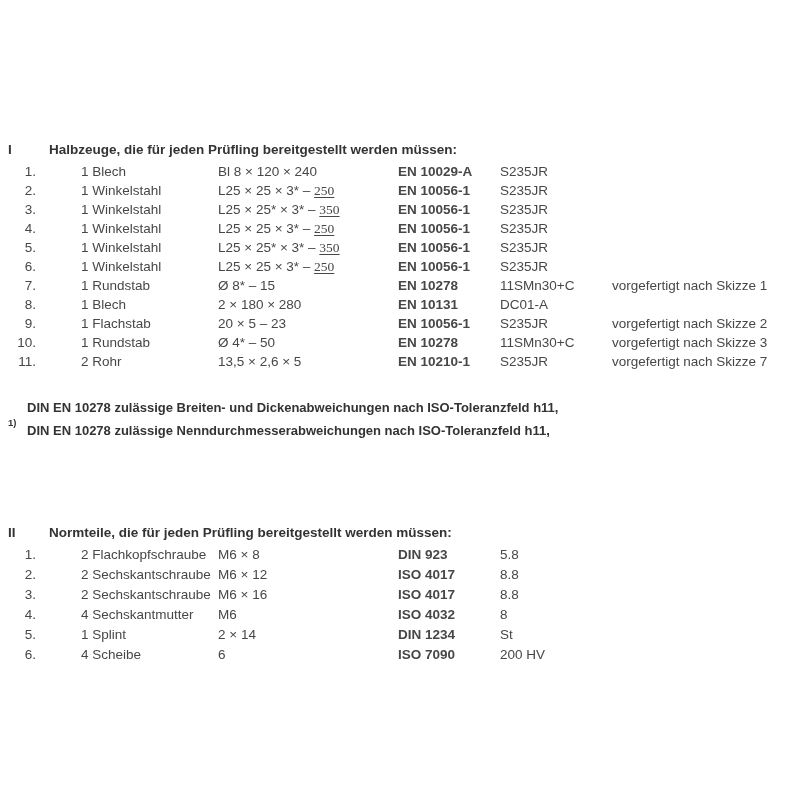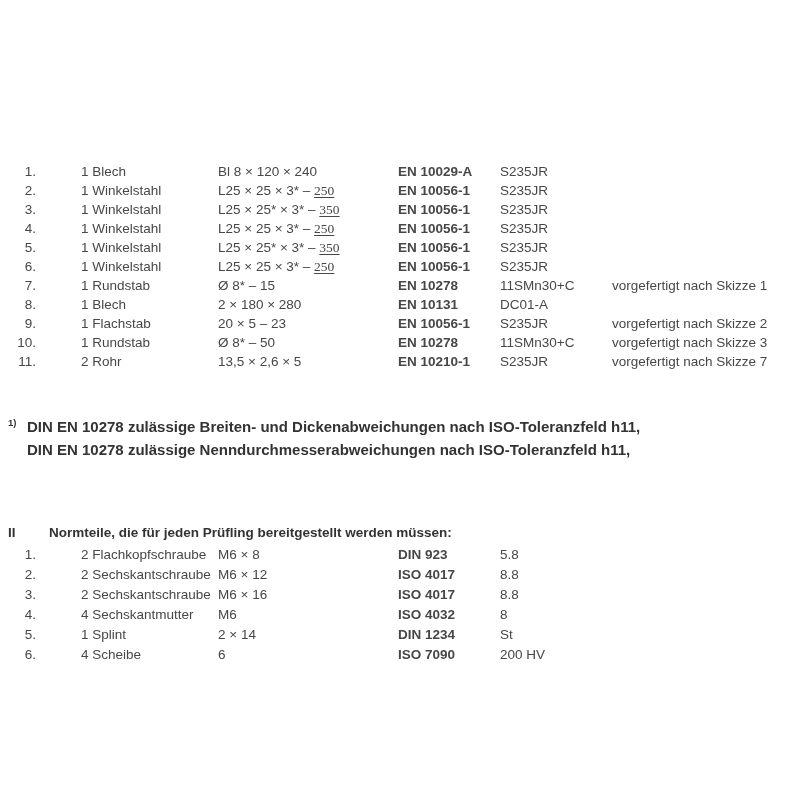--- a/index.html
+++ b/index.html
@@ -21,32 +21,35 @@
   #sec2-rows .row{height:20px;line-height:20px;}
   .cell{position:absolute;top:0;white-space:nowrap;}
   .c-num{left:0;width:36px;text-align:right;}
   .c-item{left:49px;margin-left:32px;}
   .c-dim{left:218px;text-align:right;}
   .c-std{left:398px;font-weight:bold;}
   .c-mat{left:500px;}
   .c-note{left:612px;}
   .u{text-decoration:underline;text-underline-offset:2px;text-decoration-thickness:1px;font-family:Liberation Serif, serif;}
   .footnote{
-    position:absolute;left:27px;top:416px;font-size:15px;font-weight:bold;
+    position:absolute;left:27px;top:397px;font-size:13px;font-weight:bold;
     color:#333333;line-height:22.5px;white-space:nowrap;
   }
   .fn-marker{
     position:absolute;left:8px;top:417px;font-size:9.5px;font-weight:bold;color:#333333;
   }
 </style>
 </head>
 <body>
 
 <div class="page">
 
+  <div class="sec-heading" id="heading-1">
+    <span class="numeral">I</span><span>Halbzeuge, die für jeden Prüfling bereitgestellt werden müssen:</span>
+  </div>
 
   <div class="tbl" id="sec1-rows">
   <div class="row">
     <span class="cell c-num">1.</span>
     <span class="cell c-item">1 Blech</span>
     <span class="cell c-dim"><span>Bl 8 × 120 × 240</span><span class="u"></span></span>
     <span class="cell c-std">EN 10029-A</span>
     <span class="cell c-mat">S235JR</span>
     <span class="cell c-note"></span>
   </div>
@@ -119,21 +122,21 @@
     <span class="cell c-item">1 Flachstab</span>
     <span class="cell c-dim"><span>20 × 5 – 23</span><span class="u"></span></span>
     <span class="cell c-std">EN 10056-1</span>
     <span class="cell c-mat">S235JR</span>
     <span class="cell c-note">vorgefertigt nach Skizze 2</span>
   </div>
 
   <div class="row">
     <span class="cell c-num">10.</span>
     <span class="cell c-item">1 Rundstab</span>
-    <span class="cell c-dim"><span>Ø 8* – 50</span><span class="u"></span></span>
+    <span class="cell c-dim"><span>Ø 4* – 50</span><span class="u"></span></span>
     <span class="cell c-std">EN 10278</span>
     <span class="cell c-mat">11SMn30+C</span>
     <span class="cell c-note">vorgefertigt nach Skizze 3</span>
   </div>
 
   <div class="row">
     <span class="cell c-num">11.</span>
     <span class="cell c-item">2 Rohr</span>
     <span class="cell c-dim"><span>13,5 × 2,6 × 5</span><span class="u"></span></span>
     <span class="cell c-std">EN 10210-1</span>

